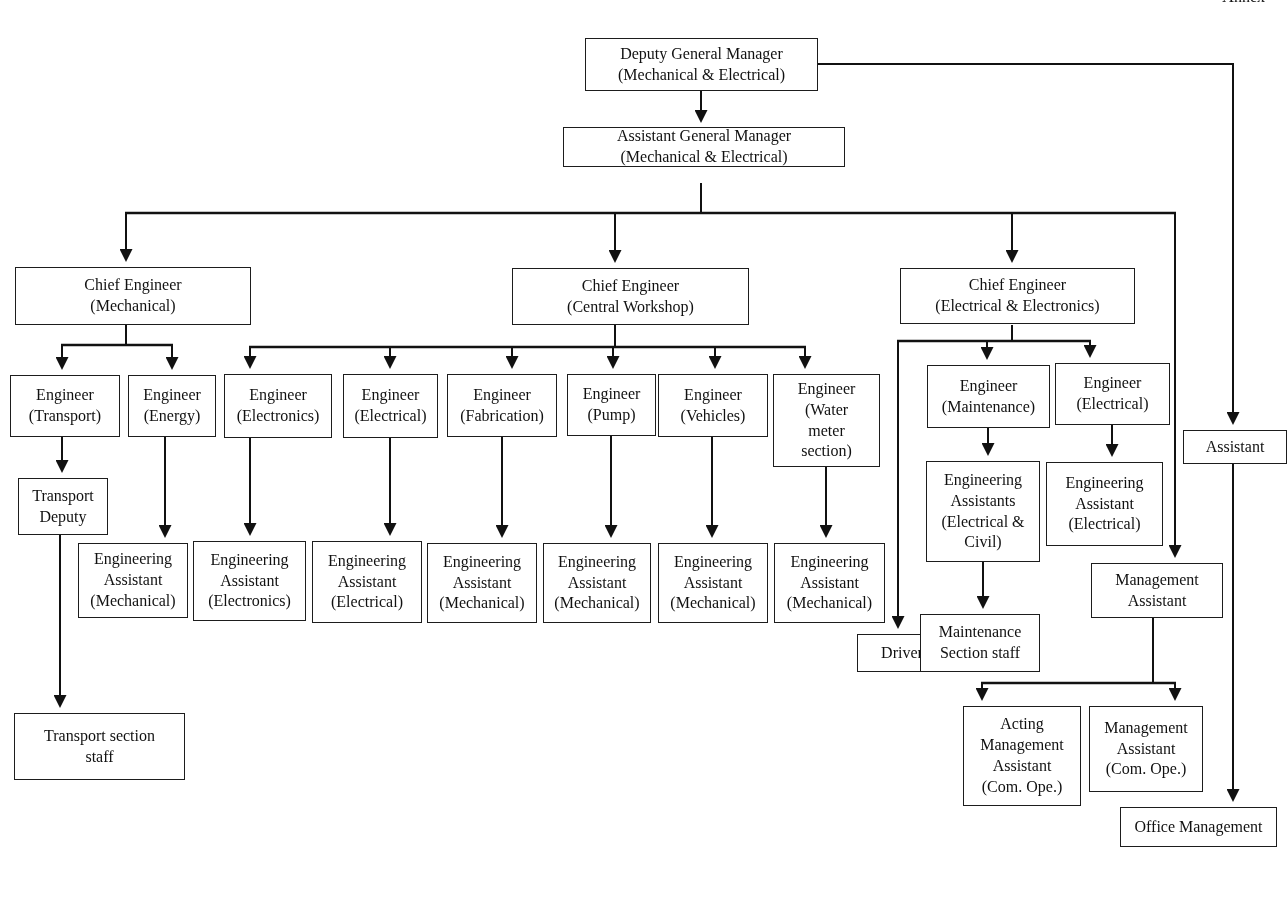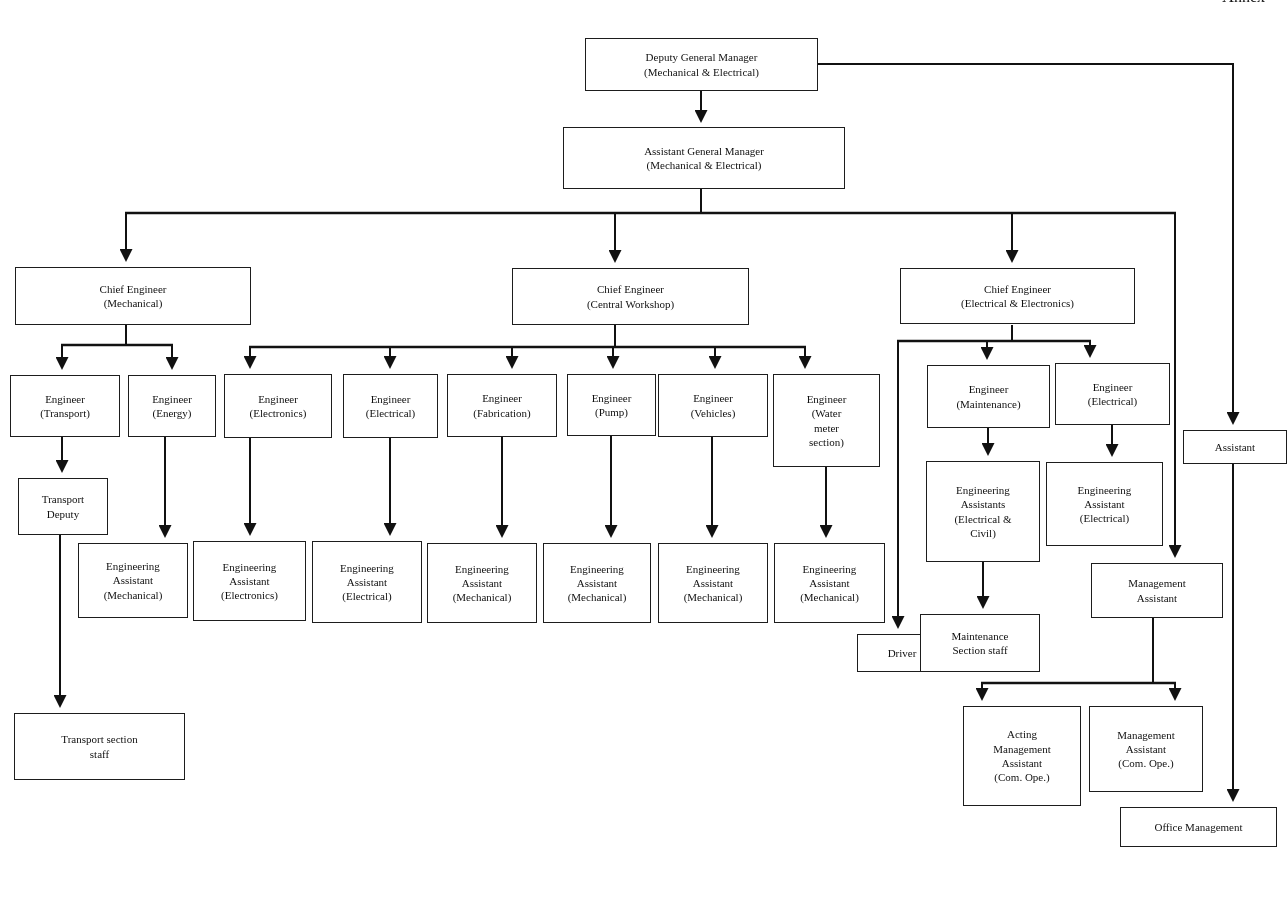--- a/index.html
+++ b/index.html
@@ -6,21 +6,21 @@
   #canvas{
     position:relative;width:1287px;height:912px;background:#ffffff;
     overflow:hidden;font-family:"Liberation Serif", serif;color:#111;
   }
   #wires{position:absolute;left:0;top:0;z-index:0;}
   .node{
     position:absolute;z-index:1;box-sizing:border-box;
     display:flex;align-items:center;justify-content:center;
     text-align:center;white-space:pre-line;
     border:1.6px solid #1d1d1d;background:#ffffff;
-    font-size:11px;line-height:1.3;padding:2px 0;
+    font-size:16px;line-height:1.3;padding:2px 0;
   }
   .corner-note{
     position:absolute;top:-12px;right:22px;z-index:1;
     font-size:16px;color:#111;
   }
 </style>
 </head>
 <body>
 
 <div id="canvas">
@@ -82,21 +82,21 @@
 
       <line x1="1153" y1="618" x2="1153" y2="684"></line>
       <line x1="981" y1="683" x2="1176" y2="683" stroke-width="2.4"></line>
       <line x1="982" y1="683" x2="982" y2="699" marker-end="url(#arw)"></line>
       <line x1="1175" y1="683" x2="1175" y2="699" marker-end="url(#arw)"></line>
     </g>
   </svg>
 
   <div class="node" style="left:585px;top:38px;width:233px;height:53px;">Deputy General Manager
 (Mechanical &amp; Electrical)</div>
-  <div class="node" style="left:563px;top:127px;width:282px;height:62px;">Assistant General Manager
+  <div class="node" style="left:563px;top:127px;width:282px;height:40px;">Assistant General Manager
 (Mechanical &amp; Electrical)</div>
 
   <div class="node" style="left:15px;top:267px;width:236px;height:58px;">Chief Engineer
 (Mechanical)</div>
   <div class="node" style="left:512px;top:268px;width:237px;height:57px;">Chief Engineer
 (Central Workshop)</div>
   <div class="node" style="left:900px;top:268px;width:235px;height:56px;">Chief Engineer
 (Electrical &amp; Electronics)</div>
 
   <div class="node" style="left:10px;top:375px;width:110px;height:62px;">Engineer

